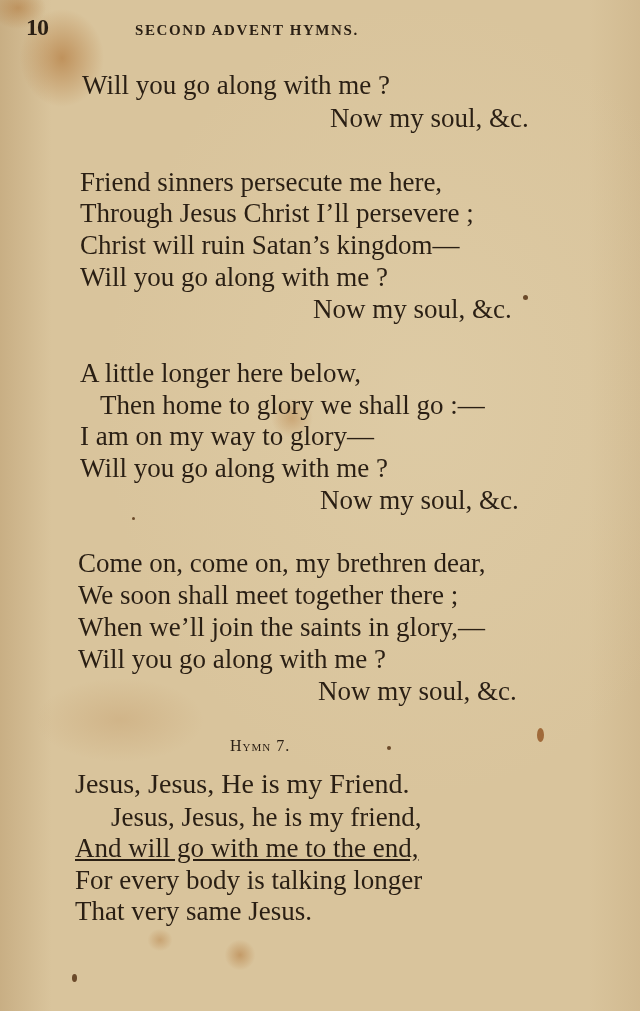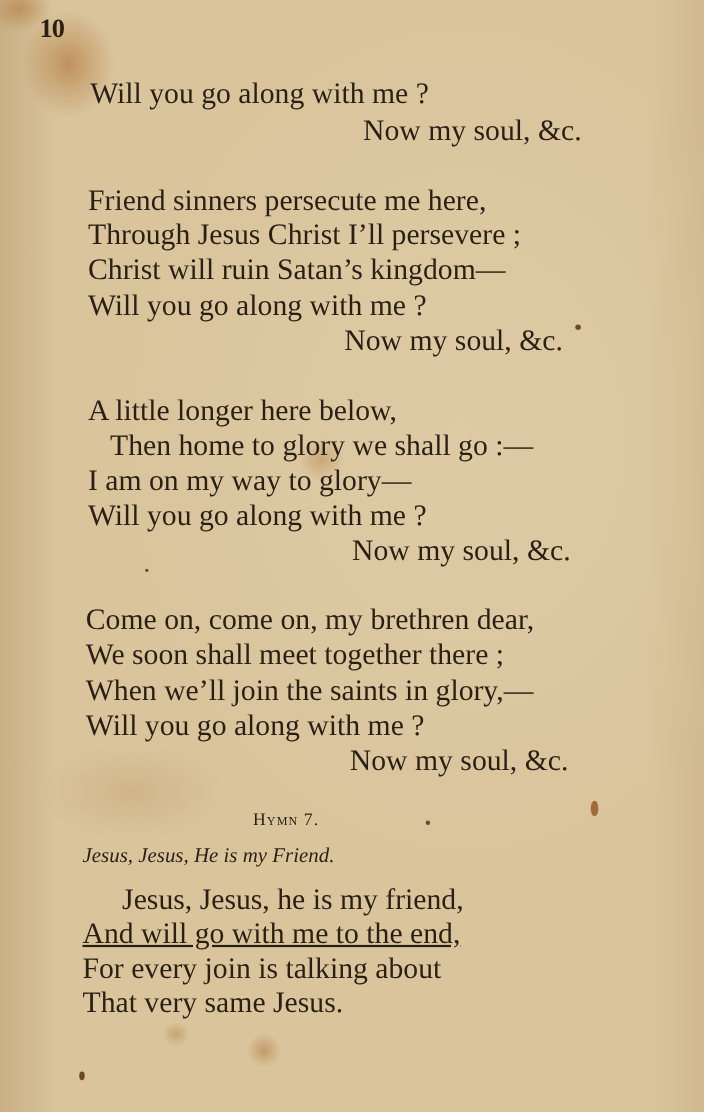--- a/index.html
+++ b/index.html
@@ -20,21 +20,21 @@
         radial-gradient(ellipse 18px 16px at 160px 940px, rgba(170,105,40,0.35), rgba(170,105,40,0) 70%),
         radial-gradient(ellipse 120px 60px at 120px 720px, rgba(170,110,50,0.18), rgba(170,110,50,0) 70%),
         radial-gradient(ellipse 400px 500px at 420px 400px, rgba(230,215,180,0.35), rgba(230,215,180,0) 80%),
         linear-gradient(90deg, rgba(150,110,60,0.25) 0%, rgba(150,110,60,0) 8%, rgba(150,110,60,0) 92%, rgba(150,110,60,0.12) 100%);
       font-family: "Liberation Serif", "DejaVu Serif", serif;
       color: #2a1f14;
     }
     .page-header {
       position: absolute;
       top: 14px;
-      left: 12px;
+      left: 2px;
       width: 616px;
       height: 30px;
     }
     .page-number {
       position: absolute;
       left: 24px;
       top: 0;
       font-size: 24px;
       font-weight: bold;
       letter-spacing: -1px;
@@ -65,35 +65,35 @@
       top: 737px;
       font-size: 16px;
       font-variant: small-caps;
       letter-spacing: 1px;
       white-space: nowrap;
     }
     .hymn-subtitle {
       position: absolute;
       left: 75px;
       top: 768px;
-      font-size: 19px;
-      font-style: italic;
+      font-size: 28px;
       white-space: nowrap;
     }
     .speck {
       position: absolute;
       background: #6b4a2a;
       border-radius: 50%;
     }
   </style>
 </head>
 <body>
 
 <div class="page-header">
   <span class="page-number">10</span>
+  <span class="running-head">SECOND ADVENT HYMNS.</span>
 </div>
 
 <div>
   <div class="line" style="left:82px; top:70px;">Will you go along with me ?</div>
   <div class="refrain" style="left:330px; top:103px;">Now my soul, &amp;c.</div>
 </div>
 
 <div>
   <div class="line" style="left:80px; top:167px;">Friend sinners  persecute  me here,</div>
   <div class="line" style="left:80px; top:198px;">Through Jesus Christ I’ll persevere ;</div>
@@ -116,21 +116,21 @@
   <div class="line" style="left:78px; top:612px;">When we’ll join the saints in glory,—</div>
   <div class="line" style="left:78px; top:644px;">Will you go along with me ?</div>
   <div class="refrain" style="left:318px; top:676px;">Now my soul, &amp;c.</div>
 </div>
 
 <div>
   <div class="hymn-title">Hymn 7.</div>
   <div class="hymn-subtitle">Jesus, Jesus, He is my Friend.</div>
   <div class="line" style="left:75px; top:802px;margin-left:36px;">Jesus, Jesus, he is my friend,</div>
   <div class="line" style="left:75px; top:833px;text-decoration:underline;">And will go with me to the end,</div>
-  <div class="line" style="left:75px; top:865px;">For every join is talking about</div>
+  <div class="line" style="left:75px; top:865px;">For every body is talking longer</div>
   <div class="line" style="left:75px; top:896px;">That very same Jesus.</div>
 </div>
 
 <div class="speck" style="left:523px; top:295px; width:5px; height:5px;"></div>
 <div class="speck" style="left:72px; top:974px; width:5px; height:8px;"></div>
 <div class="speck" style="left:537px; top:728px; width:7px; height:14px; background:#a06a3a;"></div>
 <div class="speck" style="left:387px; top:746px; width:4px; height:4px;"></div>
 <div class="speck" style="left:132px; top:517px; width:3px; height:3px;"></div>
 
 </body></html>

